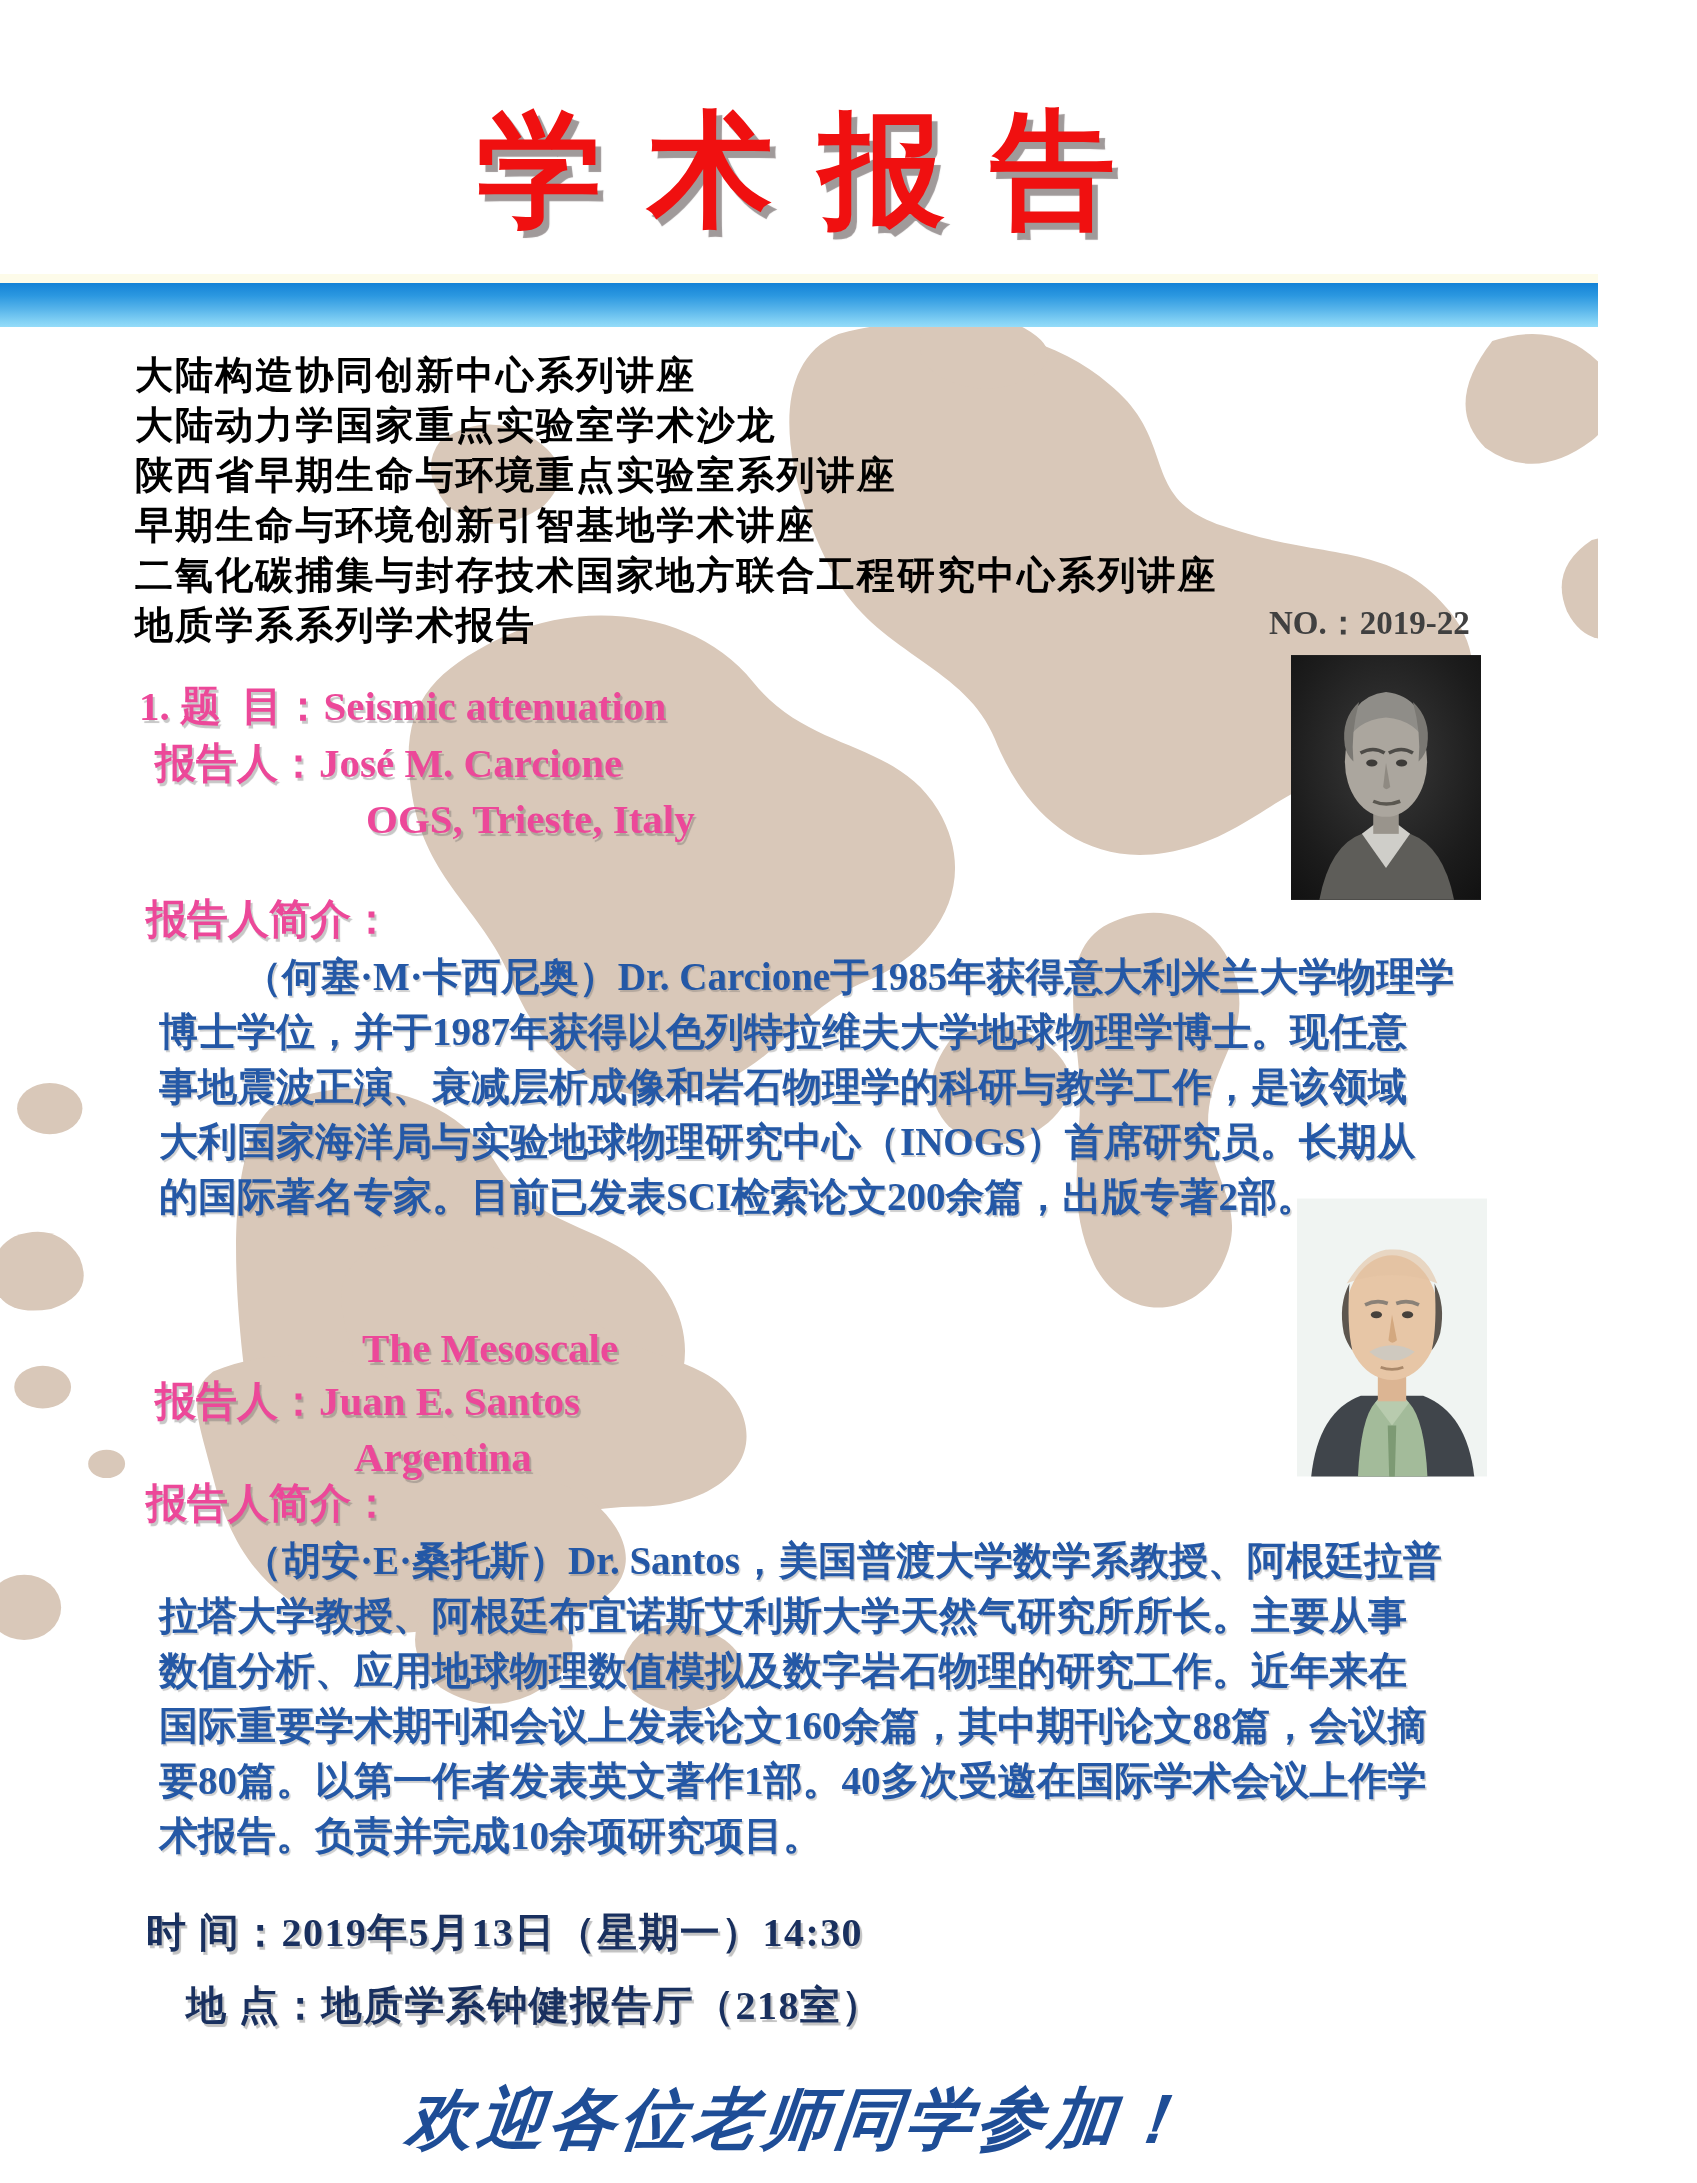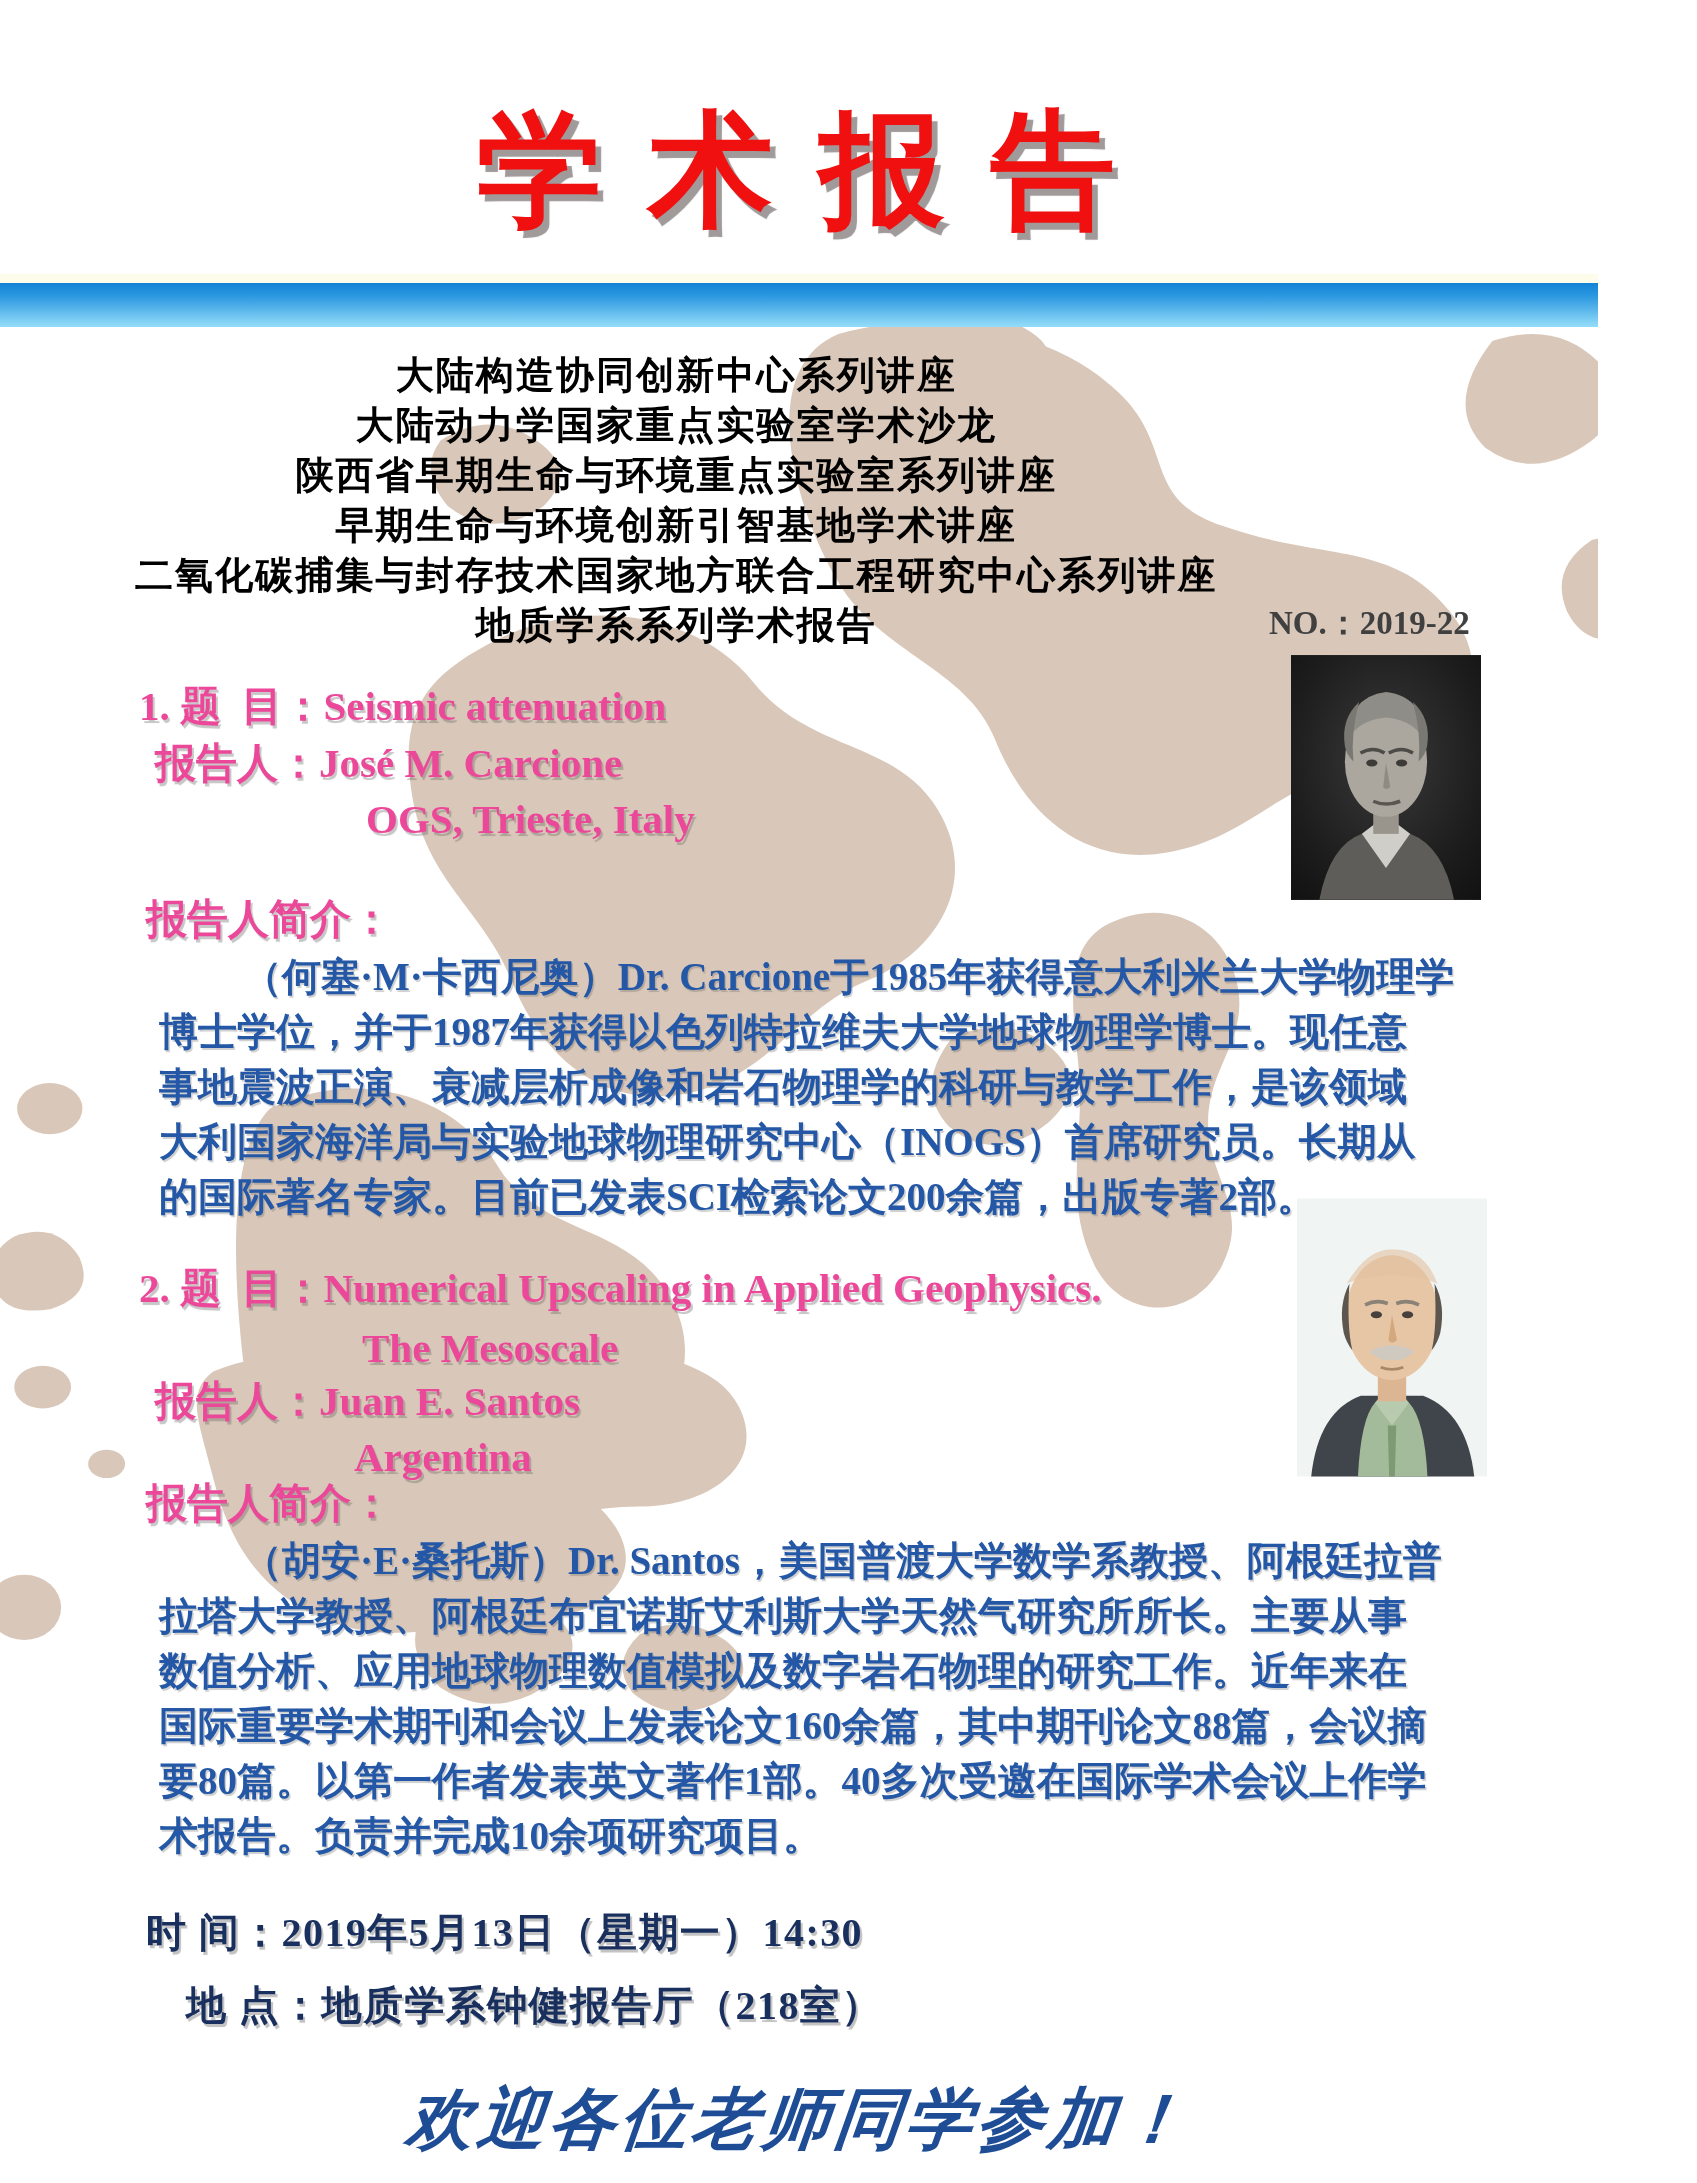--- a/index.html
+++ b/index.html
@@ -11,21 +11,21 @@
         font-family:"Liberation Sans","DejaVu Sans",sans-serif;font-weight:bold;
         font-size:125px;line-height:1;color:#f01010;letter-spacing:5.7px;white-space:pre;
         text-shadow:5.7px 7.1px 0.7px rgba(128,120,120,0.75);}
 
   .accent-strip{position:absolute;left:0;top:274px;width:100%;height:8.5px;background:#fdfbe9;z-index:1;}
   .blue-bar{position:absolute;left:0;top:283px;width:100%;height:44px;z-index:2;
         background:linear-gradient(180deg,#1482d6 0%,#2a97e0 28%,#55b3ea 58%,#84d2f5 88%,#94dcf9 100%);}
 
   .org-list{position:absolute;left:135px;top:350px;z-index:2;color:#000000;font-weight:bold;
         font-size:38px;line-height:50px;letter-spacing:2.1px;white-space:pre;}
-  .org-line{height:50px;text-align:center;}
+  .org-line{height:50px;}
 
   .issue-no{position:absolute;left:1269px;top:601px;z-index:2;color:#404040;font-weight:bold;
         font-size:33px;white-space:pre;}
 
   .bline{position:absolute;z-index:2;color:#ec4899;font-weight:bold;font-size:41px;line-height:1.1;
         white-space:pre;text-shadow:2.1px 2.8px 0.7px rgba(95,95,95,0.35);}
   .s1l1{left:139px;top:684px;}
   .s1l2{left:155px;top:741px;}
   .s1l3{left:366px;top:797px;}
   .s1lab{left:146px;top:897px;}
@@ -98,21 +98,20 @@
   <div class="bline s1l3">OGS, Trieste, Italy</div>
   <div class="bline s1lab">报告人简介：</div>
   <div class="bio bio1">
       <div class="bio-line">（何塞·M·卡西尼奥）Dr. Carcione于1985年获得意大利米兰大学物理学</div>
       <div class="bio-line">博士学位，并于1987年获得以色列特拉维夫大学地球物理学博士。现任意</div>
       <div class="bio-line">事地震波正演、衰减层析成像和岩石物理学的科研与教学工作，是该领域</div>
       <div class="bio-line">大利国家海洋局与实验地球物理研究中心（INOGS）首席研究员。长期从</div>
       <div class="bio-line">的国际著名专家。目前已发表SCI检索论文200余篇，出版专著2部。</div>
     </div>
 
-  <div class="bline s2l1"><span>2. 题  目：</span><span>Numerical Upscaling in Applied Geophysics.</span></div>
   <div class="bline s2l2">The Mesoscale</div>
   <div class="bline s2l3"><span>报告人：</span><span>Juan E. Santos</span></div>
   <div class="bline s2l4">Argentina</div>
   <div class="bline s2lab">报告人简介：</div>
   <div class="bio bio2">
       <div class="bio-line">（胡安·E·桑托斯）Dr. Santos，美国普渡大学数学系教授、阿根廷拉普</div>
       <div class="bio-line">拉塔大学教授、阿根廷布宜诺斯艾利斯大学天然气研究所所长。主要从事</div>
       <div class="bio-line">数值分析、应用地球物理数值模拟及数字岩石物理的研究工作。近年来在</div>
       <div class="bio-line">国际重要学术期刊和会议上发表论文160余篇，其中期刊论文88篇，会议摘</div>
       <div class="bio-line">要80篇。以第一作者发表英文著作1部。40多次受邀在国际学术会议上作学</div>

